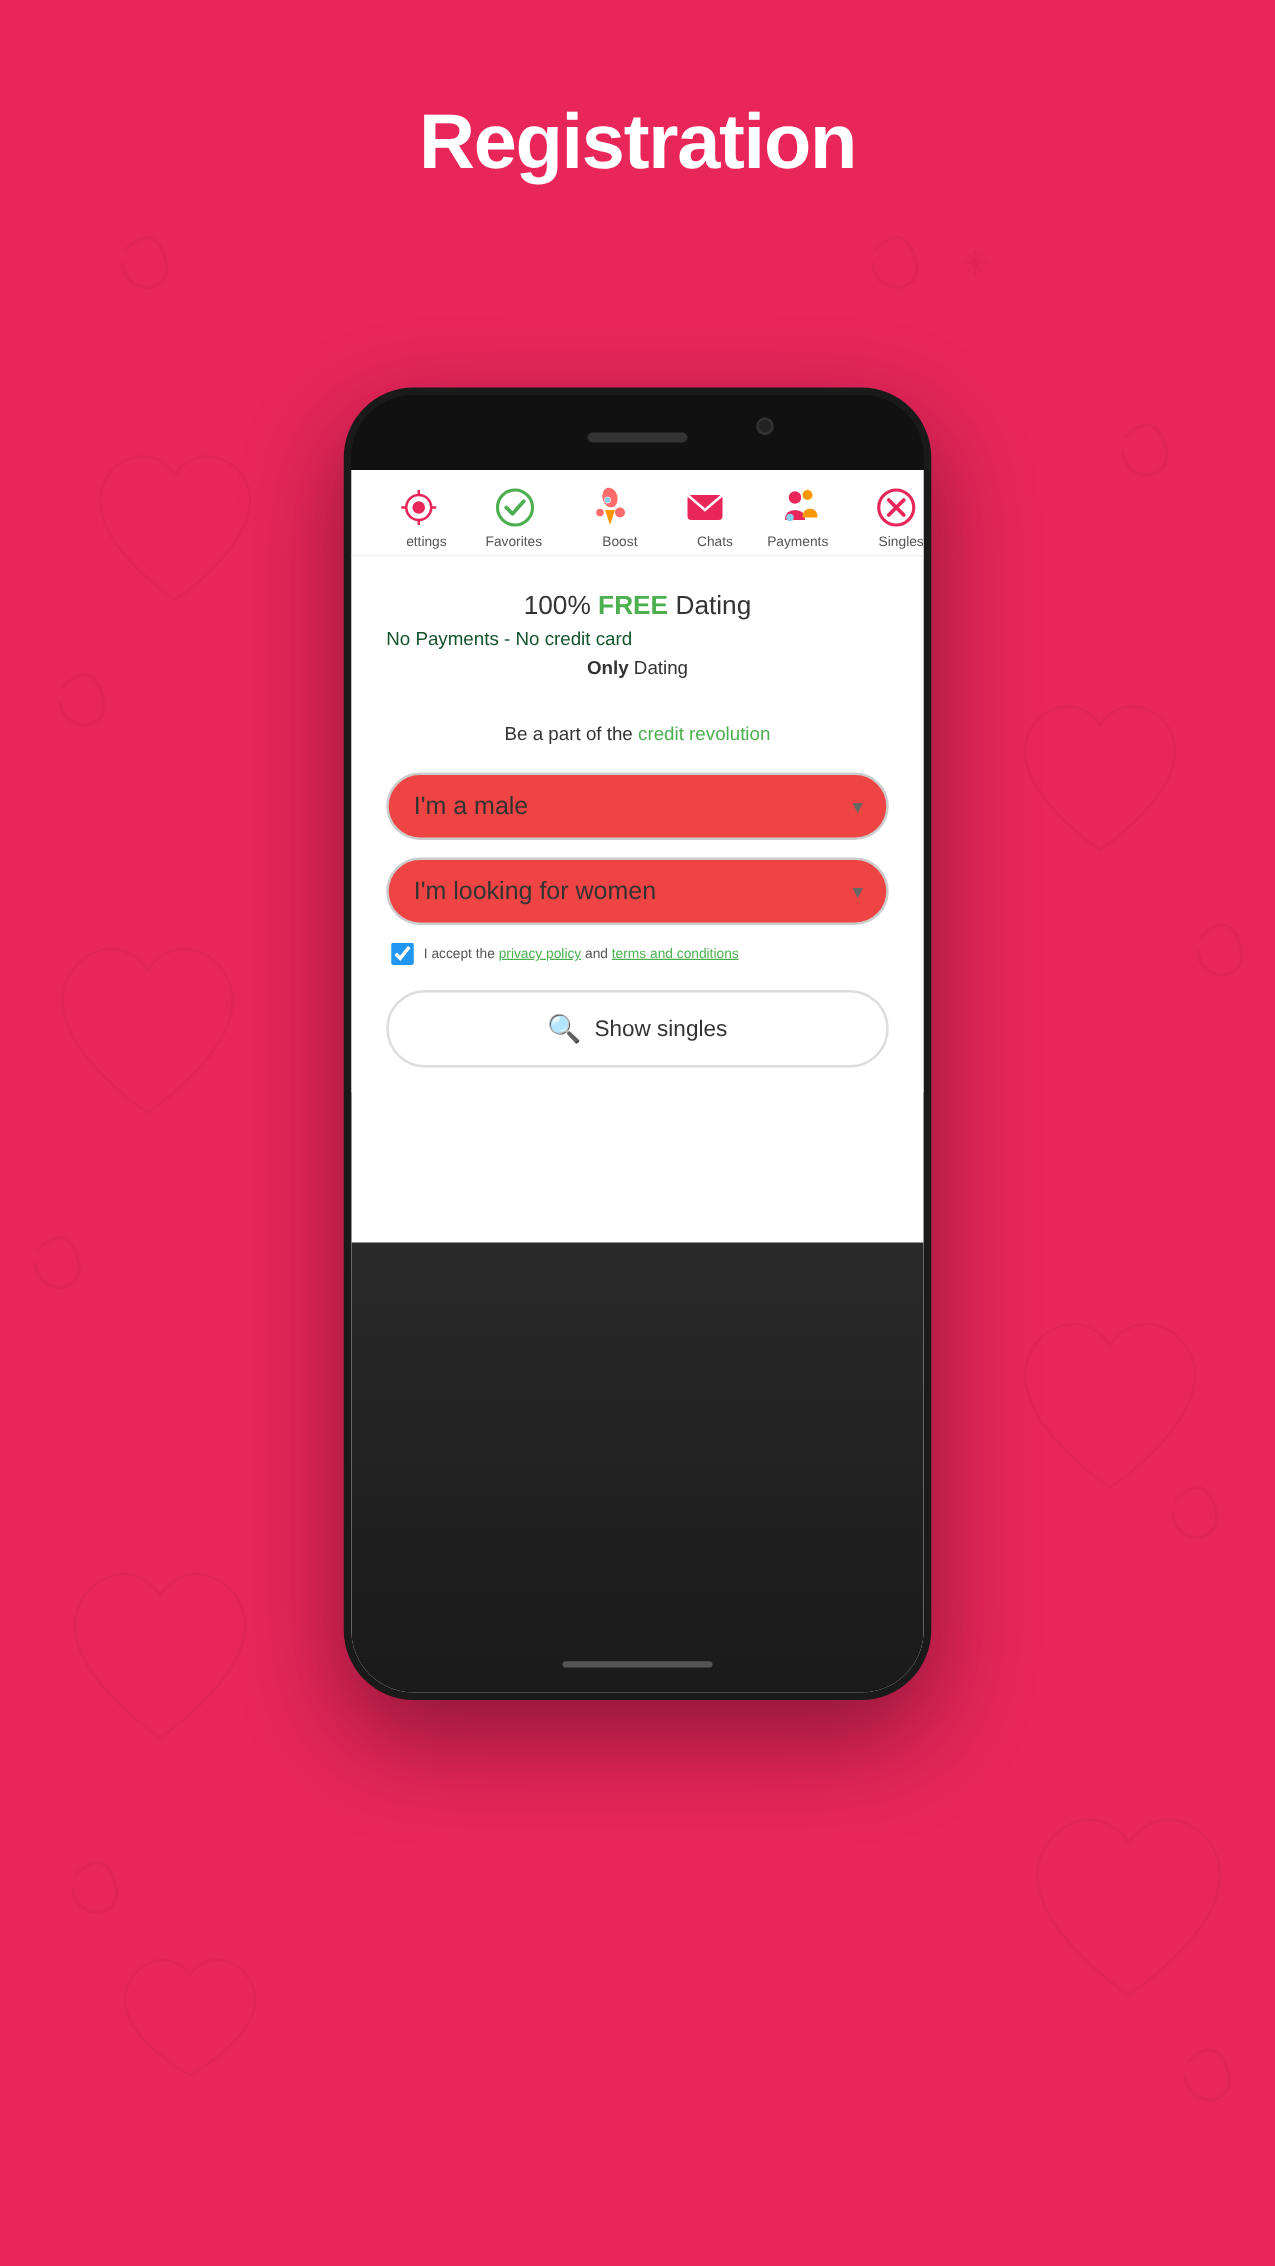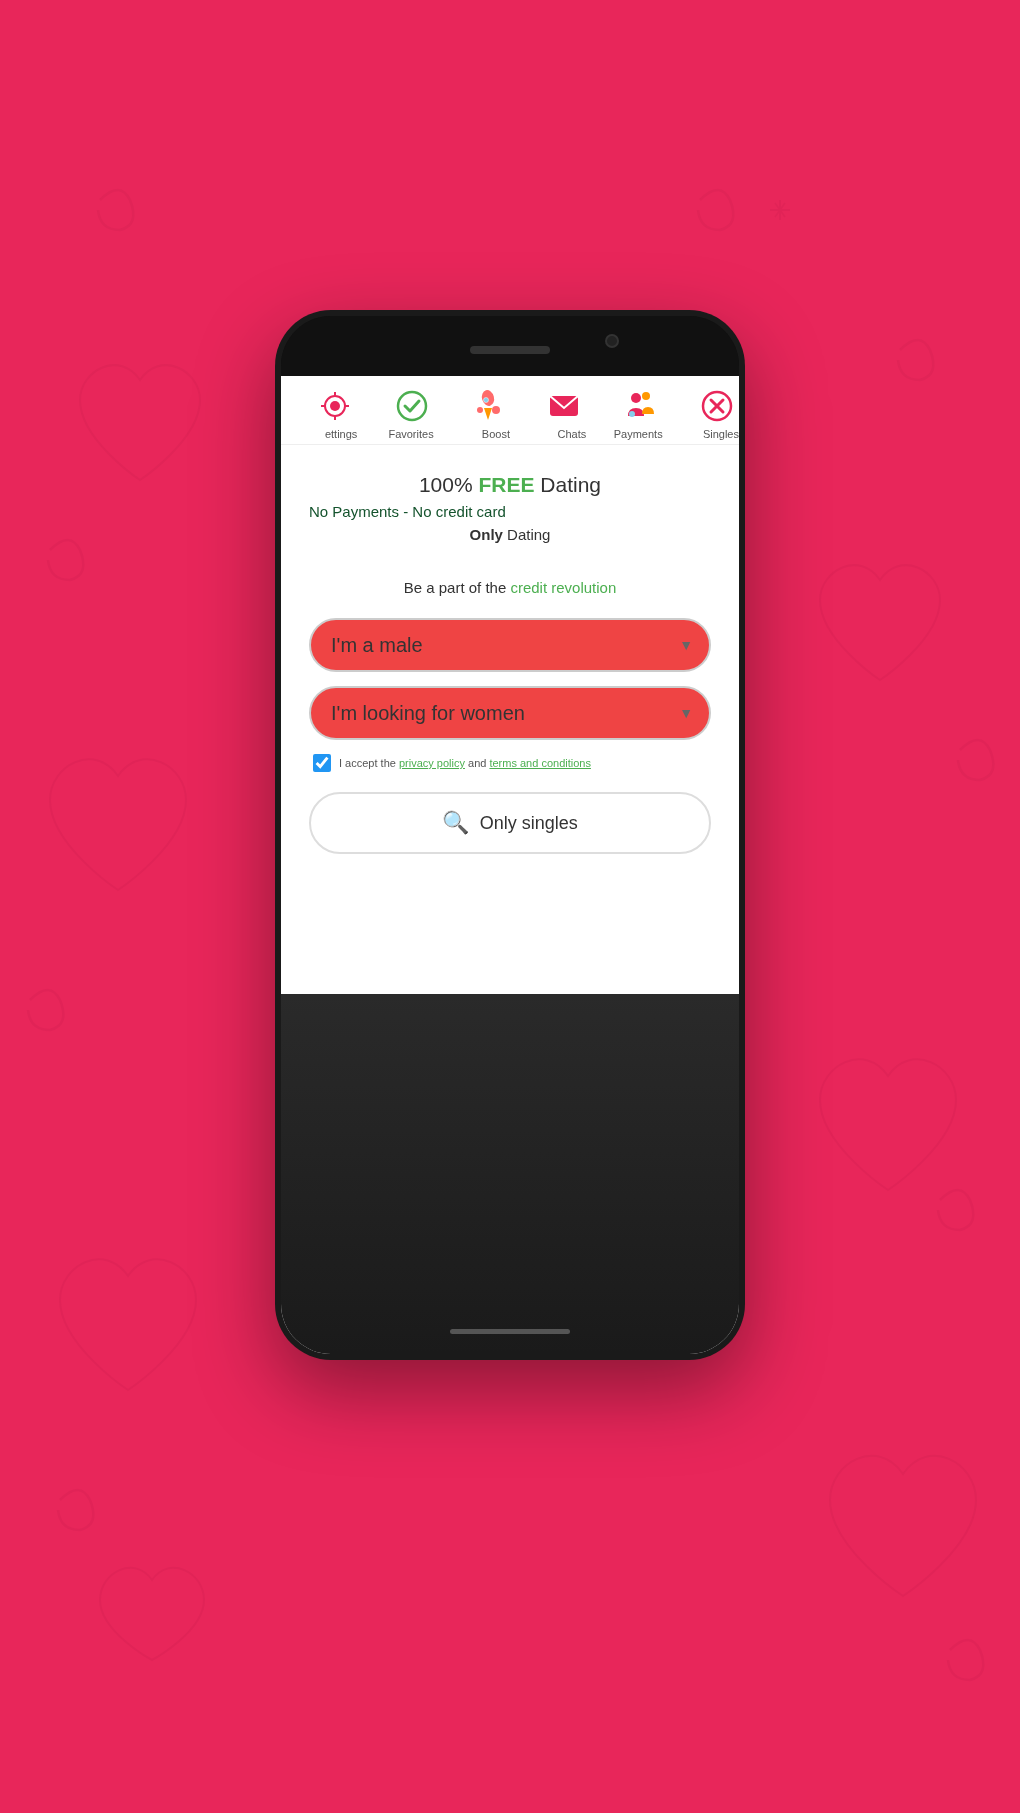--- a/index.html
+++ b/index.html
@@ -334,20 +334,21 @@
 
       <line x1="780" y1="200" x2="780" y2="220" stroke-width="2"></line>
       <line x1="770" y1="210" x2="790" y2="210" stroke-width="2"></line>
       <line x1="775" y1="203" x2="785" y2="217" stroke-width="1.5"></line>
       <line x1="785" y1="203" x2="775" y2="217" stroke-width="1.5"></line>
     </g>
   </svg>
 </div>
 
 <div class="header-text">
+  <div class="header-title">Registration</div>
 </div>
 
 <div class="phone-wrapper">
   <div class="phone-frame">
 
     <div class="phone-inner">
 
       <div class="phone-notch">
         <div class="phone-speaker"></div>
         <div class="phone-camera"></div>
@@ -465,21 +466,21 @@
             <label class="checkbox-label">
               I accept the
               <a class="policy-link">privacy policy</a>
               and
               <a class="policy-link">terms and conditions</a>
             </label>
           </div>
 
           <button class="show-singles-btn">
             <span class="btn-icon">🔍</span>
-            <span>Only singles</span>
+            <span>Show singles</span>
           </button>
 
         </div>
 
         <div class="phone-bottom-dark"></div>
 
         <div class="phone-bottom-bar"></div>
 
       </div>
     </div>

